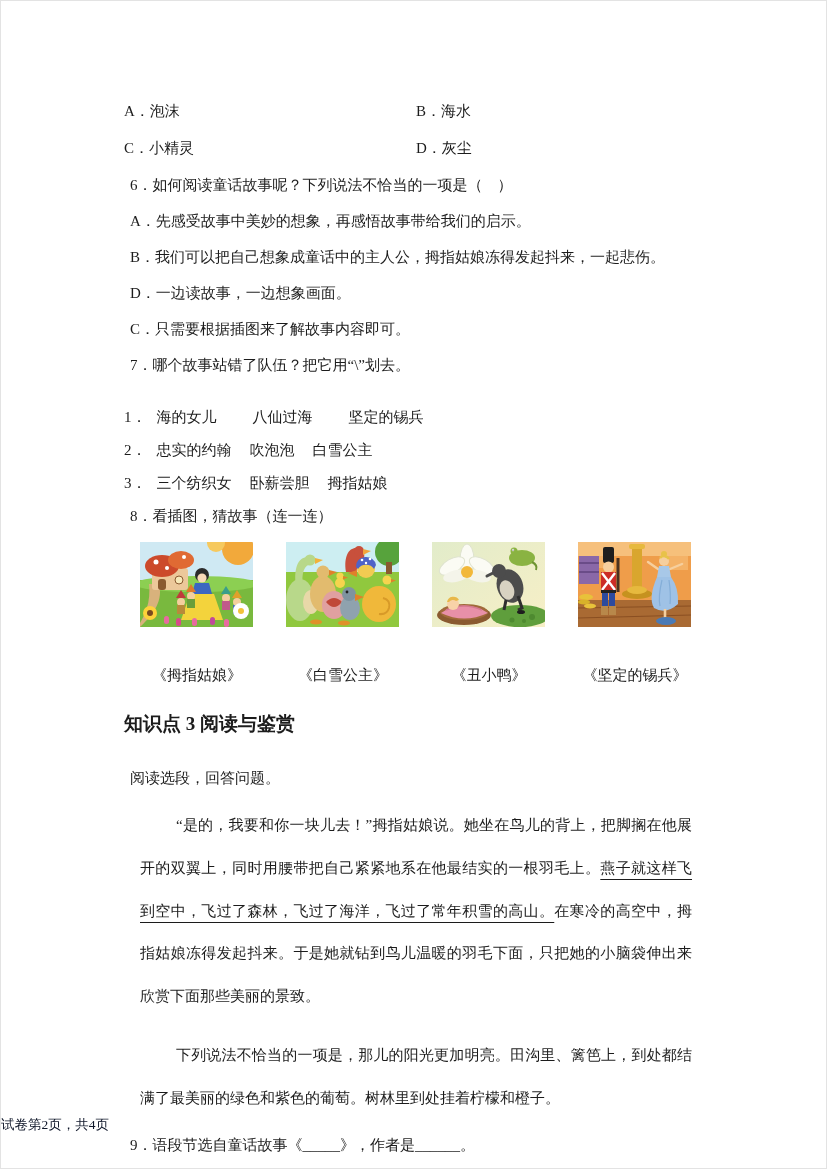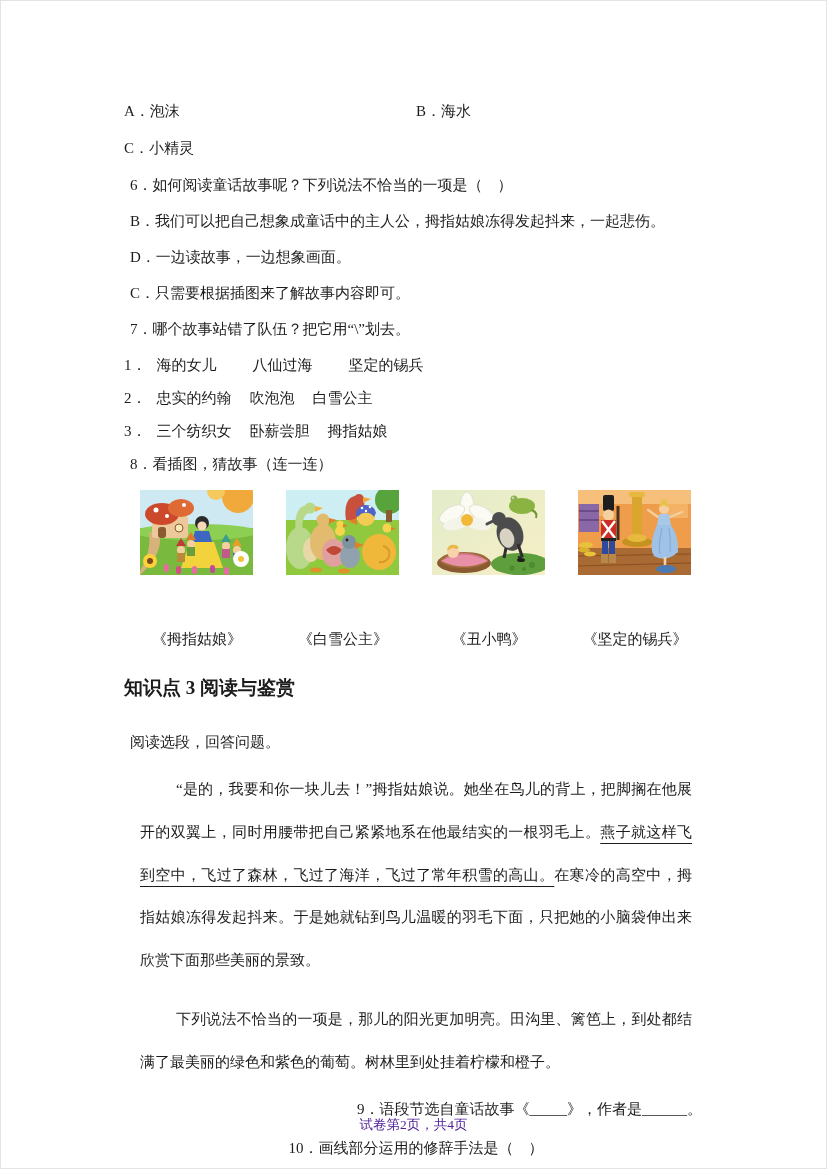--- a/index.html
+++ b/index.html
@@ -11,63 +11,65 @@
     box-sizing:border-box;
     font-family:"Liberation Serif","DejaVu Serif",serif;
     font-size:15px;color:#1c1c1c;
     overflow:hidden;
   }
   .content{position:absolute;left:123px;top:100px;width:584px;}
   .line{line-height:20px;margin:0 6px 16px;}
   .opt2{display:grid;grid-template-columns:292px 1fr;line-height:20px;margin:0 0 17px;}
   .story-row{display:flex;align-items:baseline;line-height:20px;margin:0 0 13px;}
   .story-row .num{margin-right:10px;}
-  .story-row.wide .item{margin-right:36px;}
+  .story-row.wide .item{margin-right:36px;margin-top:16px;}
   .story-row .item{margin-right:18px;}
   .figures{display:flex;gap:33px;margin:6px 0 0 16px;}
   .figures figure{margin:0;width:113px;height:85px;}
   .figures svg{display:block;}
-  .titles{display:flex;margin:54px 0 0 0;}
+  .titles{display:flex;margin:38px 0 0 0;}
   .titles .t{width:146px;text-align:center;line-height:20px;}
   .section-heading{
     font-size:19px;font-weight:bold;margin:27px 0 32px;line-height:24px;
     font-family:"Liberation Serif","DejaVu Serif",serif;
   }
   .passage{
     text-align:justify;
     text-indent:2.4em;
     line-height:2.85;
     margin:16px;
   }
   .underlined{
     text-decoration:underline;
     text-underline-offset:6px;
     text-decoration-thickness:1px;
   }
-  .q-after-passage{margin-top:10px;text-align:right;}
+  .q-after-passage{margin-top:10px;}
   .footer{
     position:absolute;left:0;bottom:34px;width:100%;
-    text-align:center;font-size:13.5px;color:#4c1d95;
+    text-align:left;font-size:13.5px;color:#0f172a;
   }
 </style>
 </head>
 <body>
 
 <div class="page">
   <div class="content">
 
     <div class="opt2">
       <span>A．泡沫</span>
       <span>B．海水</span>
     </div>
     <div class="opt2">
       <span>C．小精灵</span>
+      <span>D．灰尘</span>
     </div>
 
     <p class="line">6．如何阅读童话故事呢？下列说法不恰当的一项是（　）</p>
+    <p class="line">A．先感受故事中美妙的想象，再感悟故事带给我们的启示。</p>
     <p class="line">B．我们可以把自己想象成童话中的主人公，拇指姑娘冻得发起抖来，一起悲伤。</p>
     <p class="line">D．一边读故事，一边想象画面。</p>
     <p class="line">C．只需要根据插图来了解故事内容即可。</p>
 
     <p class="line">7．哪个故事站错了队伍？把它用“\”划去。</p>
     <div class="story-row wide">
       <span class="num">1．</span>
       <span class="item">海的女儿</span>
       <span class="item">八仙过海</span>
       <span class="item">坚定的锡兵</span>

